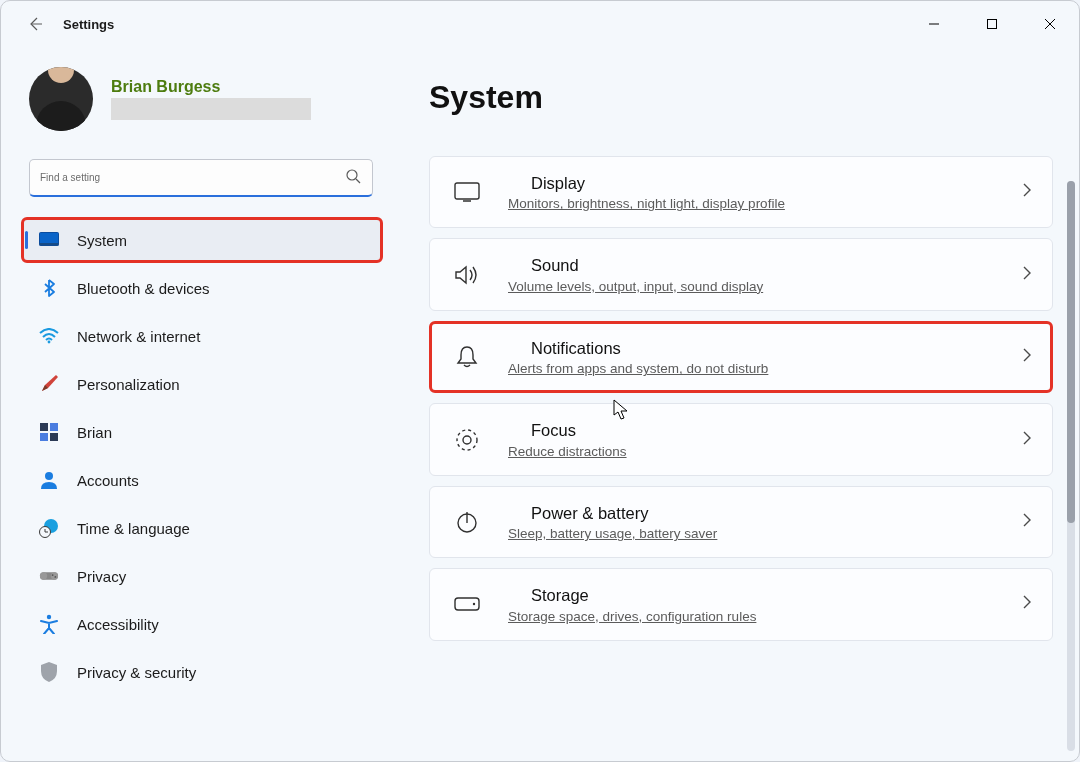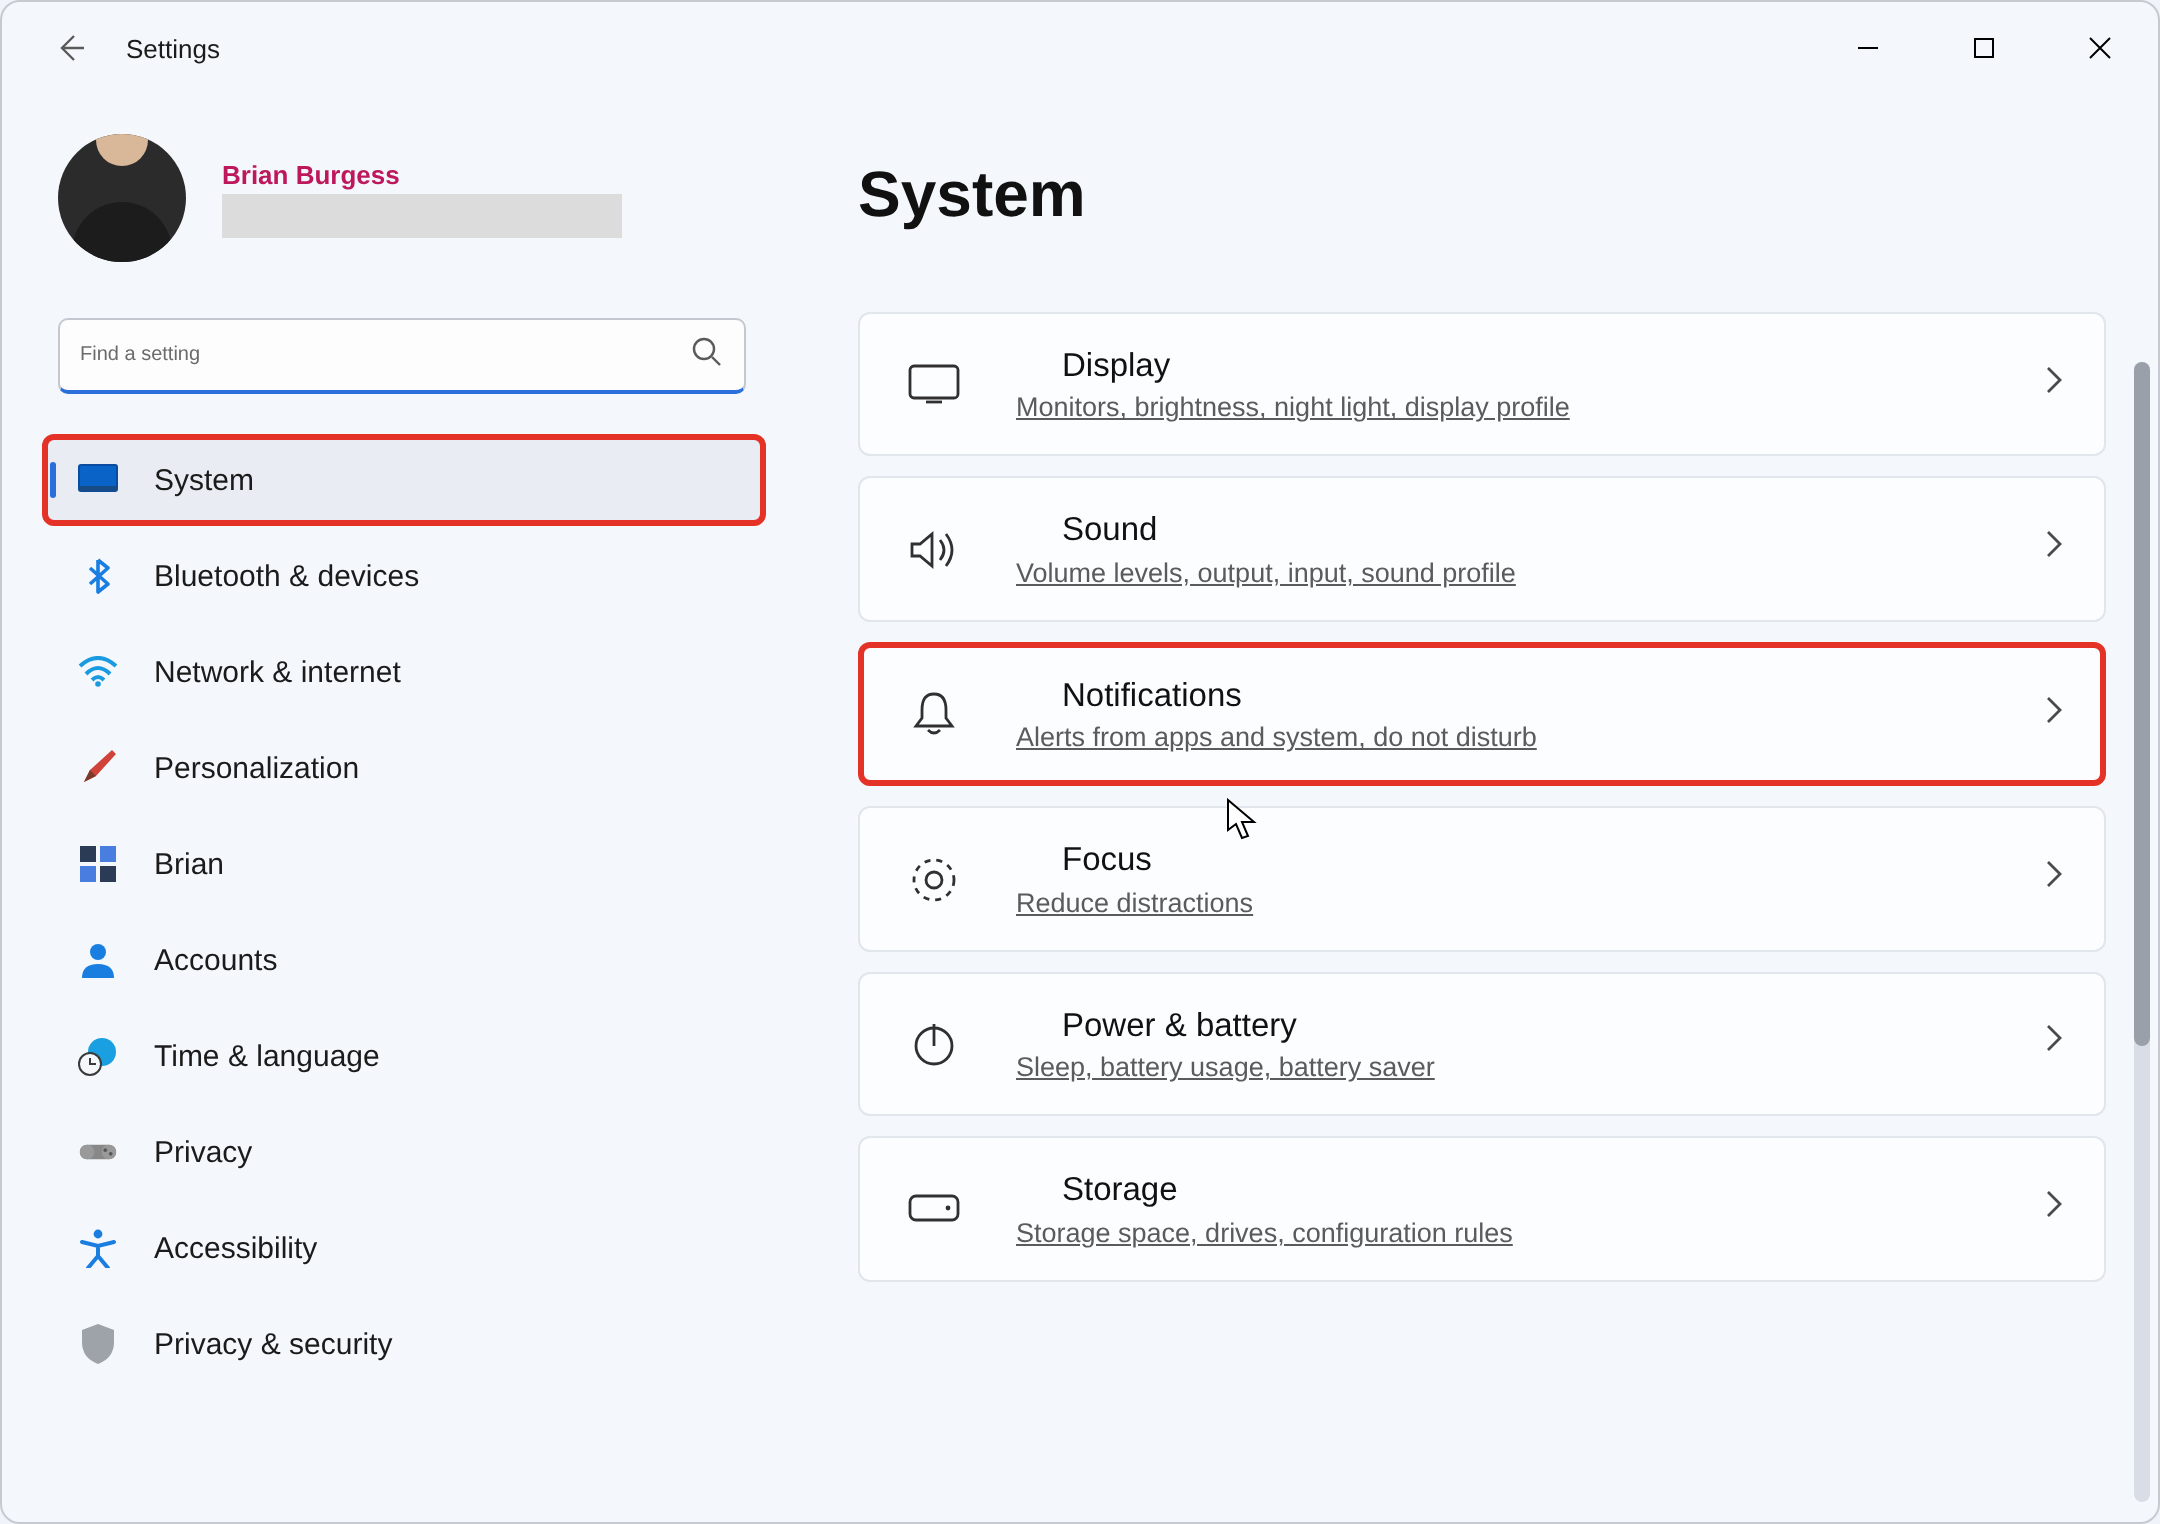--- a/index.html
+++ b/index.html
@@ -6,40 +6,40 @@
   html, body { width: 1080px; height: 762px; overflow: hidden; background: #f0f4fa; }
   .window {
     width: 1080px; height: 762px; background: #f4f8fc;
     border: 1px solid #c7cbd1; border-radius: 10px; position: relative; overflow: hidden;
   }
   
   .titlebar {
     height: 46px; display: flex; align-items: center; justify-content: space-between;
     padding: 0 0 0 10px;
   }
-  .titlebar-left { display: flex; align-items: center; gap: 18px; padding-left: 14px; }
+  .titlebar-left { display: flex; align-items: center; gap: 18px; padding-left: 14px; font-weight: bold; }
   .back-btn { width: 20px; height: 20px; color: #5a5a5a; display:flex; align-items:center; justify-content:center; cursor:pointer; }
   .titlebar-title { font-size: 13px; color: #1b1b1b; }
   .caption-buttons { display: flex; height: 100%; }
   .cap-btn { width: 58px; height: 46px; display:flex; align-items:center; justify-content:center; color:#222; cursor:pointer; }
   
   .body { display:flex; height: calc(100% - 46px); }
   .sidebar { width: 390px; padding: 20px 10px 0 22px; position:relative; overflow:hidden;}
   .main { flex:1; padding: 26px 26px 0 38px; position:relative; overflow:hidden;}
   
   .profile { display:flex; align-items:center; gap:18px; margin-bottom:28px; padding-left:6px;}
   .avatar {
     width:64px; height:64px; border-radius:50%; background:#2b2b2b; overflow:hidden;
     display:flex; align-items:flex-end; justify-content:center;
   }
   .avatar-head { width:26px; height:26px; border-radius:50%; background:#d9b89a; margin-bottom:2px; position:relative; top:-16px;}
   .avatar-body-shape { width:50px; height:30px; background:#1c1c1c; border-radius:25px 25px 0 0; position:relative; top:0;}
   .avatar-inner { position:relative; width:100%; height:100%; display:flex; flex-direction:column; align-items:center; justify-content:flex-end;}
   .profile-info { display:flex; flex-direction:column; gap:2px; }
-  .profile-name { font-size:13px; font-weight:700; color:#be185d; }
+  .profile-name { font-size:16px; font-weight:700; color:#4d7c0f; }
   .profile-email-redacted { width:200px; height:22px; background:#dcdcdc; }
   
   .search-wrap { position:relative; margin: 0 8px 22px 6px;}
   .search-input {
     width:100%; height:38px; border:1px solid #c3c7cf; border-bottom:2px solid #2a6fdc;
     border-radius:5px; background:#fdfdfd; padding: 0 40px 0 10px; font-size:10px; color:#333;
     outline:none;
   }
   .search-input::placeholder { color:#6b6b6b; }
   .search-icon { position:absolute; right:12px; top:50%; transform:translateY(-50%); color:#5a5a5a; }
@@ -262,21 +262,21 @@
       <div class="card">
         <span class="card-icon">
           <svg width="26" height="22" viewBox="0 0 26 22">
               <path d="M2 8 H6 L12 3 V19 L6 14 H2 Z" stroke="#303030" stroke-width="1.4" fill="none"></path>
               <path d="M16 6 Q20 11 16 16" stroke="#303030" stroke-width="1.4" fill="none"></path>
               <path d="M19 3 Q25 11 19 19" stroke="#303030" stroke-width="1.4" fill="none"></path>
             </svg>
         </span>
         <div class="card-text">
           <div class="card-title">Sound</div>
-          <div class="card-sub">Volume levels, output, input, sound profile</div>
+          <div class="card-sub">Volume levels, output, input, sound display</div>
         </div>
         <span class="card-chevron">
           <svg width="10" height="16" viewBox="0 0 10 16">
               <path d="M2 2 L8 8 L2 14" stroke="currentColor" stroke-width="1.4" fill="none"></path>
             </svg>
         </span>
       </div>
 
       <div class="card highlighted-red">
         <span class="card-icon">

